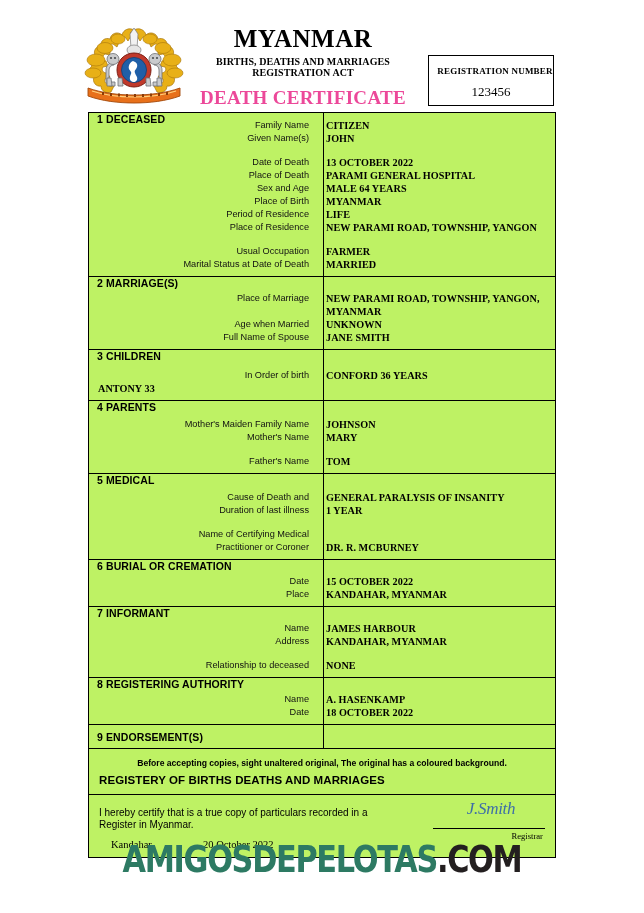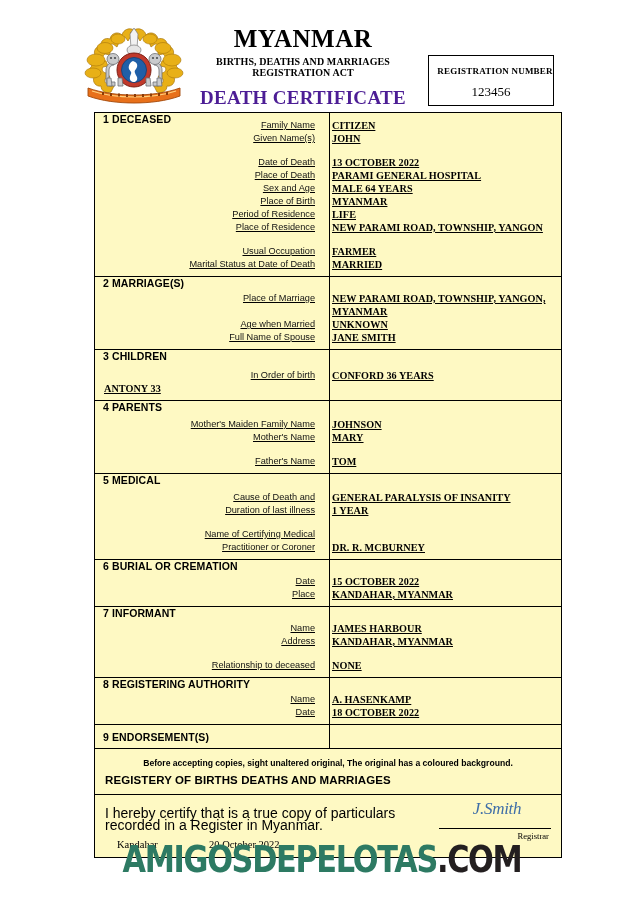--- a/index.html
+++ b/index.html
@@ -47,21 +47,21 @@
     font-size: 10px;
     letter-spacing: 0.1px;
     color: #000;
     margin-top: 4px;
   }
   .doc-type {
     font-family: "Liberation Serif", serif;
     font-weight: bold;
     font-size: 19px;
     letter-spacing: 0.3px;
-    color: #4c1d95;
+    color: #ec4899;
     margin-top: 9px;
   }
   .reg-box {
     position: absolute;
     left: 428px; top: 37px;
     width: 126px;
     height: 51px;
     border: 1.3px solid #000;
     text-align: center;
     box-sizing: border-box;
@@ -81,22 +81,21 @@
   }
 
   
   .cert {
     position: absolute;
     left: 88px;
     top: 112px;
     width: 468px;
     border: 1.4px solid #000;
     box-sizing: border-box;
-    background: #fef9c3;
-    margin-left: 6px;
+    background: #bef264;
   }
   .section {
     position: relative;
     border-bottom: 1.3px solid #000;
     box-sizing: border-box;
   }
   .section:last-child { border-bottom: none; }
 
   
   .section.split::after {
@@ -111,21 +110,21 @@
 
   .sec-title {
     font-family: "Liberation Sans", sans-serif;
     font-weight: bold;
     font-size: 10.5px;
     color: #000;
     padding: 6px 0 0 8px;
     letter-spacing: 0.1px;
   }
 
-  .rows { padding-bottom: 5px; text-decoration: underline; }
+  .rows { padding-bottom: 5px; }
 
   .row {
     display: flex;
     align-items: flex-start;
     min-height: 12px;
   }
   .row.gap { margin-top: 11px; }
 
   .lab {
     width: 228px;
@@ -182,21 +181,21 @@
   .certify-box {
     position: relative;
     border-top: 1.2px solid #000;
     min-height: 62px;
   }
   .certify-text {
     position: absolute;
     left: 10px; top: 12px;
     width: 300px;
     font-family: "Liberation Sans", sans-serif;
-    font-size: 14px;
+    font-size: 10px;
     line-height: 12px;
     color: #000;
   }
   .signature {
     position: absolute;
     right: 12px;
     top: 4px;
     width: 104px;
     text-align: center;
     font-family: "Liberation Serif", serif;

